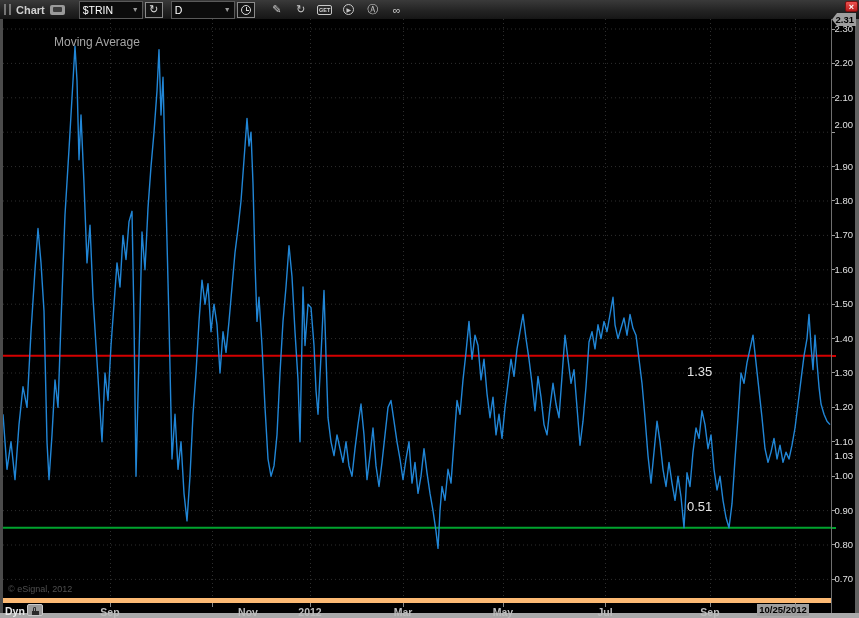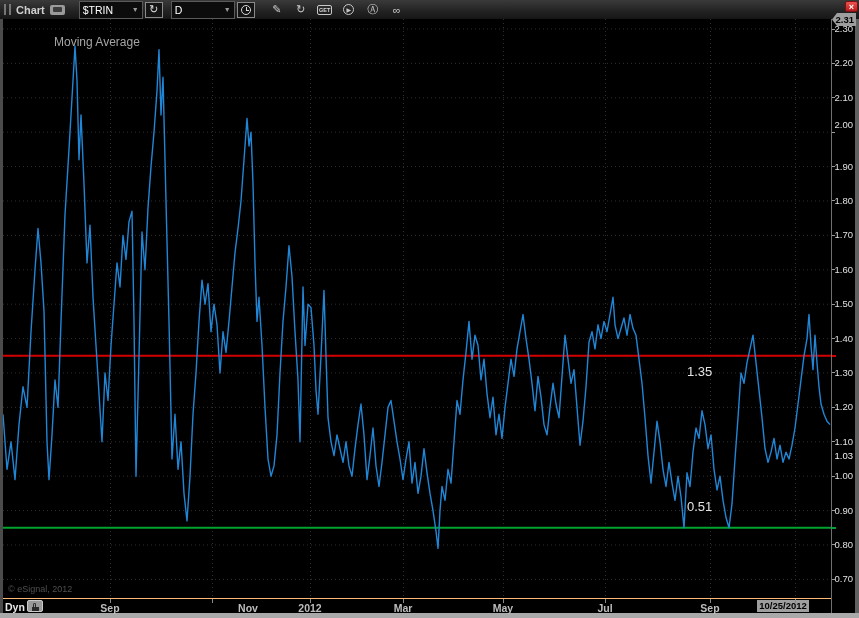--- a/index.html
+++ b/index.html
@@ -58,21 +58,21 @@
   .axis-badge { position:absolute; left:0; width:24px; height:13px; line-height:13px; font-size:9.5px;
     text-align:right; padding-right:2px; clip-path:polygon(0 50%,5px 0,100% 0,100% 100%,5px 100%);
     z-index:15; font-weight:bold; }
   .badge-high { background:#9e9e9e; color:#000; }
   .badge-last { background:#1778e0; color:#fff; }
   .ma-label { position:absolute; right:2px; width:30px; text-align:right; font-size:9.5px; color:#f2f2f2;
     height:10px; line-height:10px; }
 
   
   .taxis { position:absolute; left:3px; top:598px; width:828px; height:15px; background:#000;
-    border-top:1px solid #fdba74; }
+    border-top:5px solid #fdba74; }
   .dyn { position:absolute; left:2px; top:2px; font-size:10.5px; font-weight:bold; color:#e8e8e8; }
   .lock-badge { position:absolute; left:24px; top:1px; width:16px; height:12px; background:#9a9a9a;
     border-radius:2px; border:1px solid #c9c9c9; }
   .lock-badge .body { position:absolute; left:4px; top:6px; width:7px; height:4px; background:#2a2a2a; }
   .lock-badge .shackle { position:absolute; left:5px; top:2px; width:3px; height:4px;
     border:1px solid #2a2a2a; border-bottom:none; border-radius:3px 3px 0 0; }
   .mtick { position:absolute; top:0; width:1px; height:4px; background:#8a8a8a; }
   .mlabel { position:absolute; top:3px; transform:translateX(-50%); font-size:10.5px; font-weight:bold; color:#bdbdbd; }
   .date-badge { position:absolute; top:1px; height:12px; line-height:12px; background:#9e9e9e; color:#000;
     font-size:9.5px; font-weight:bold; text-align:center; }

